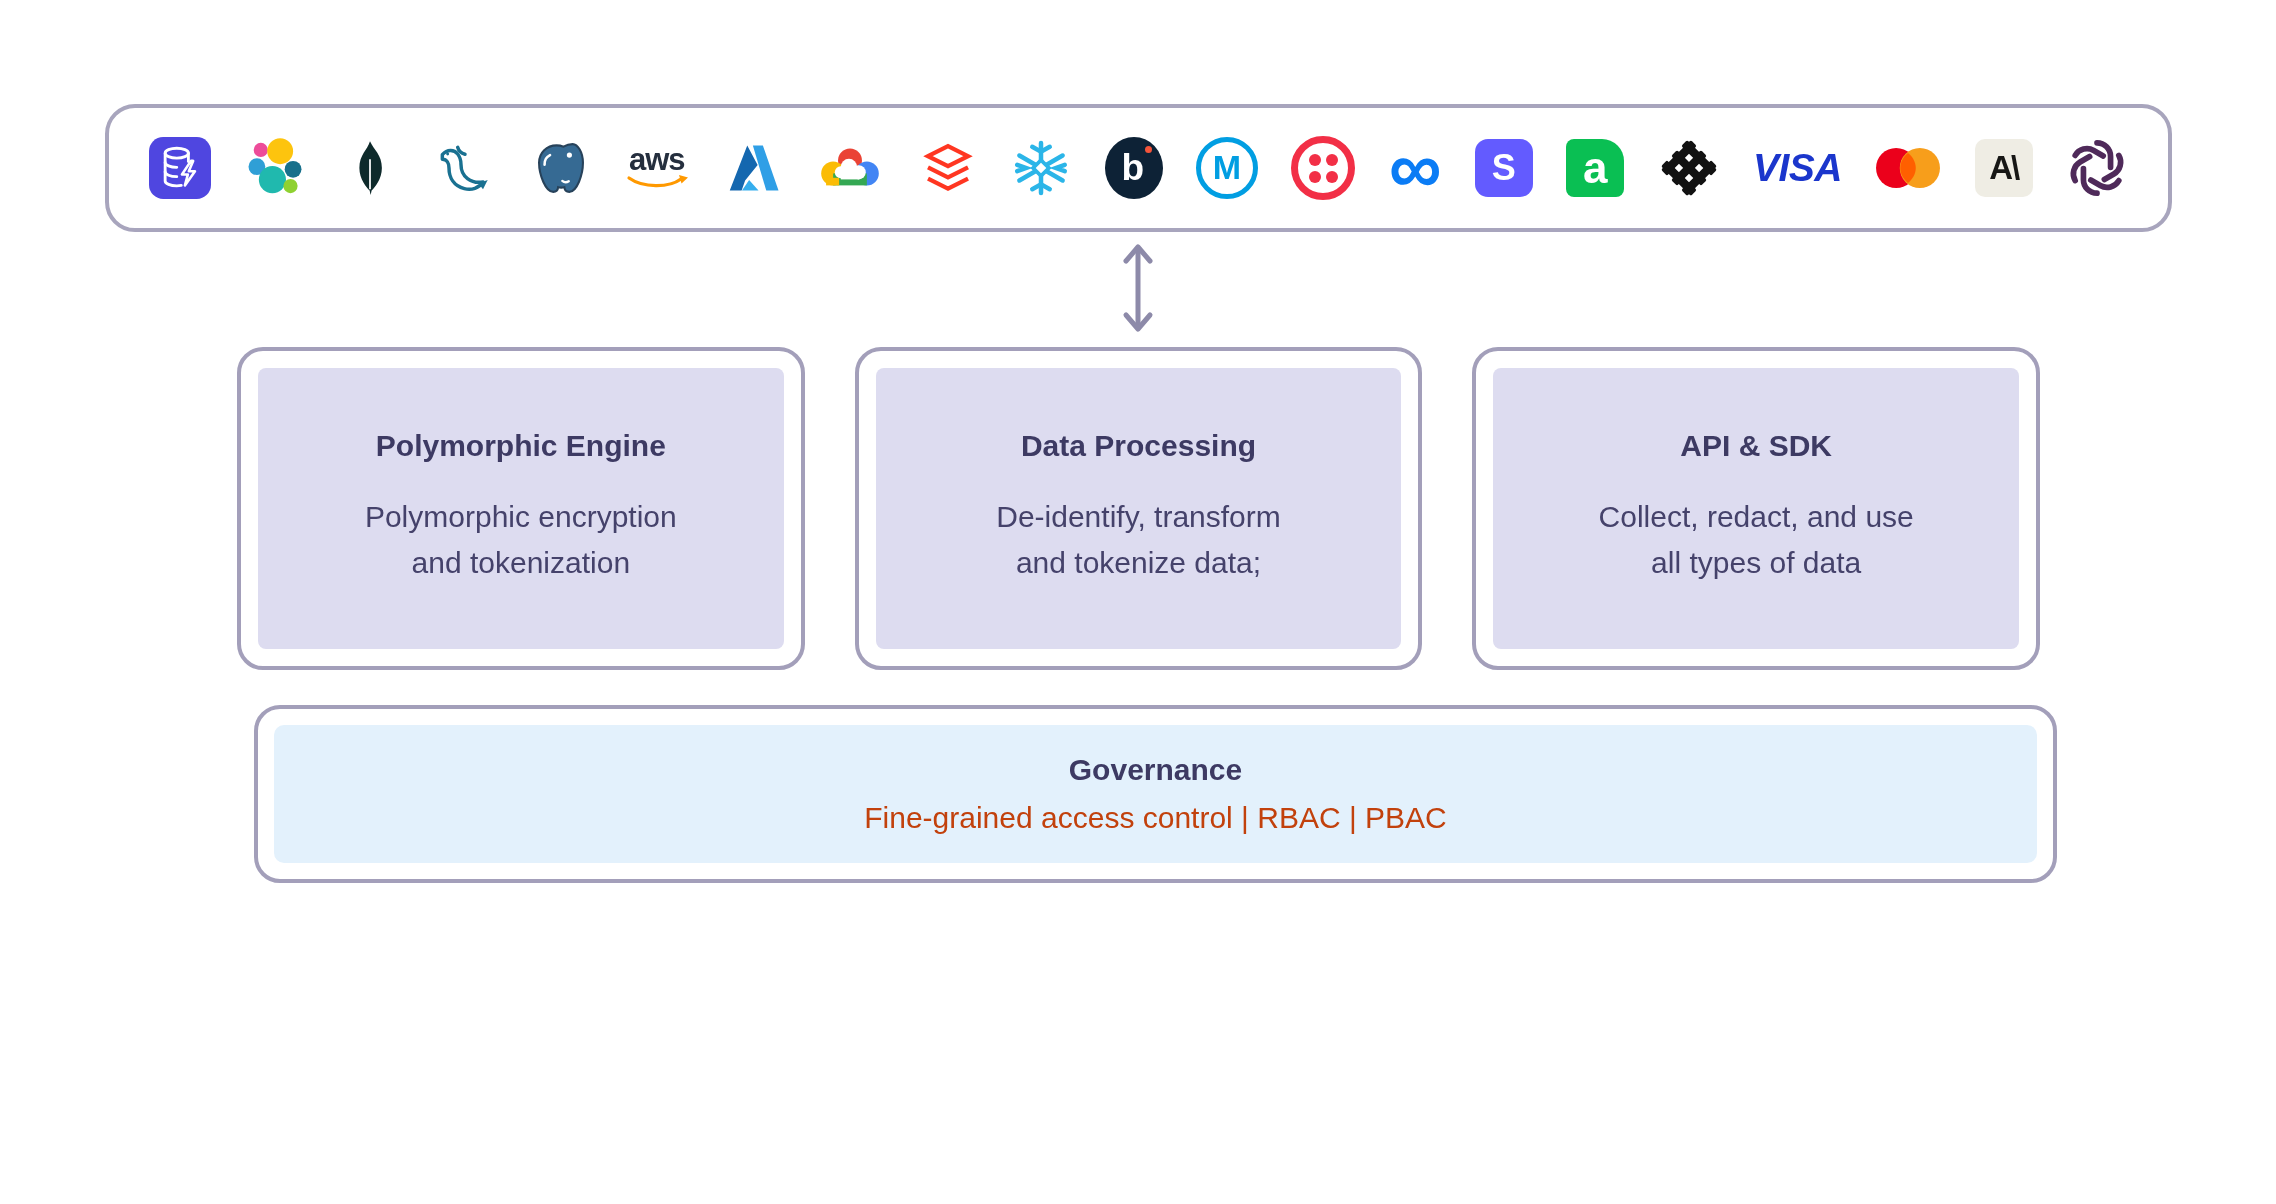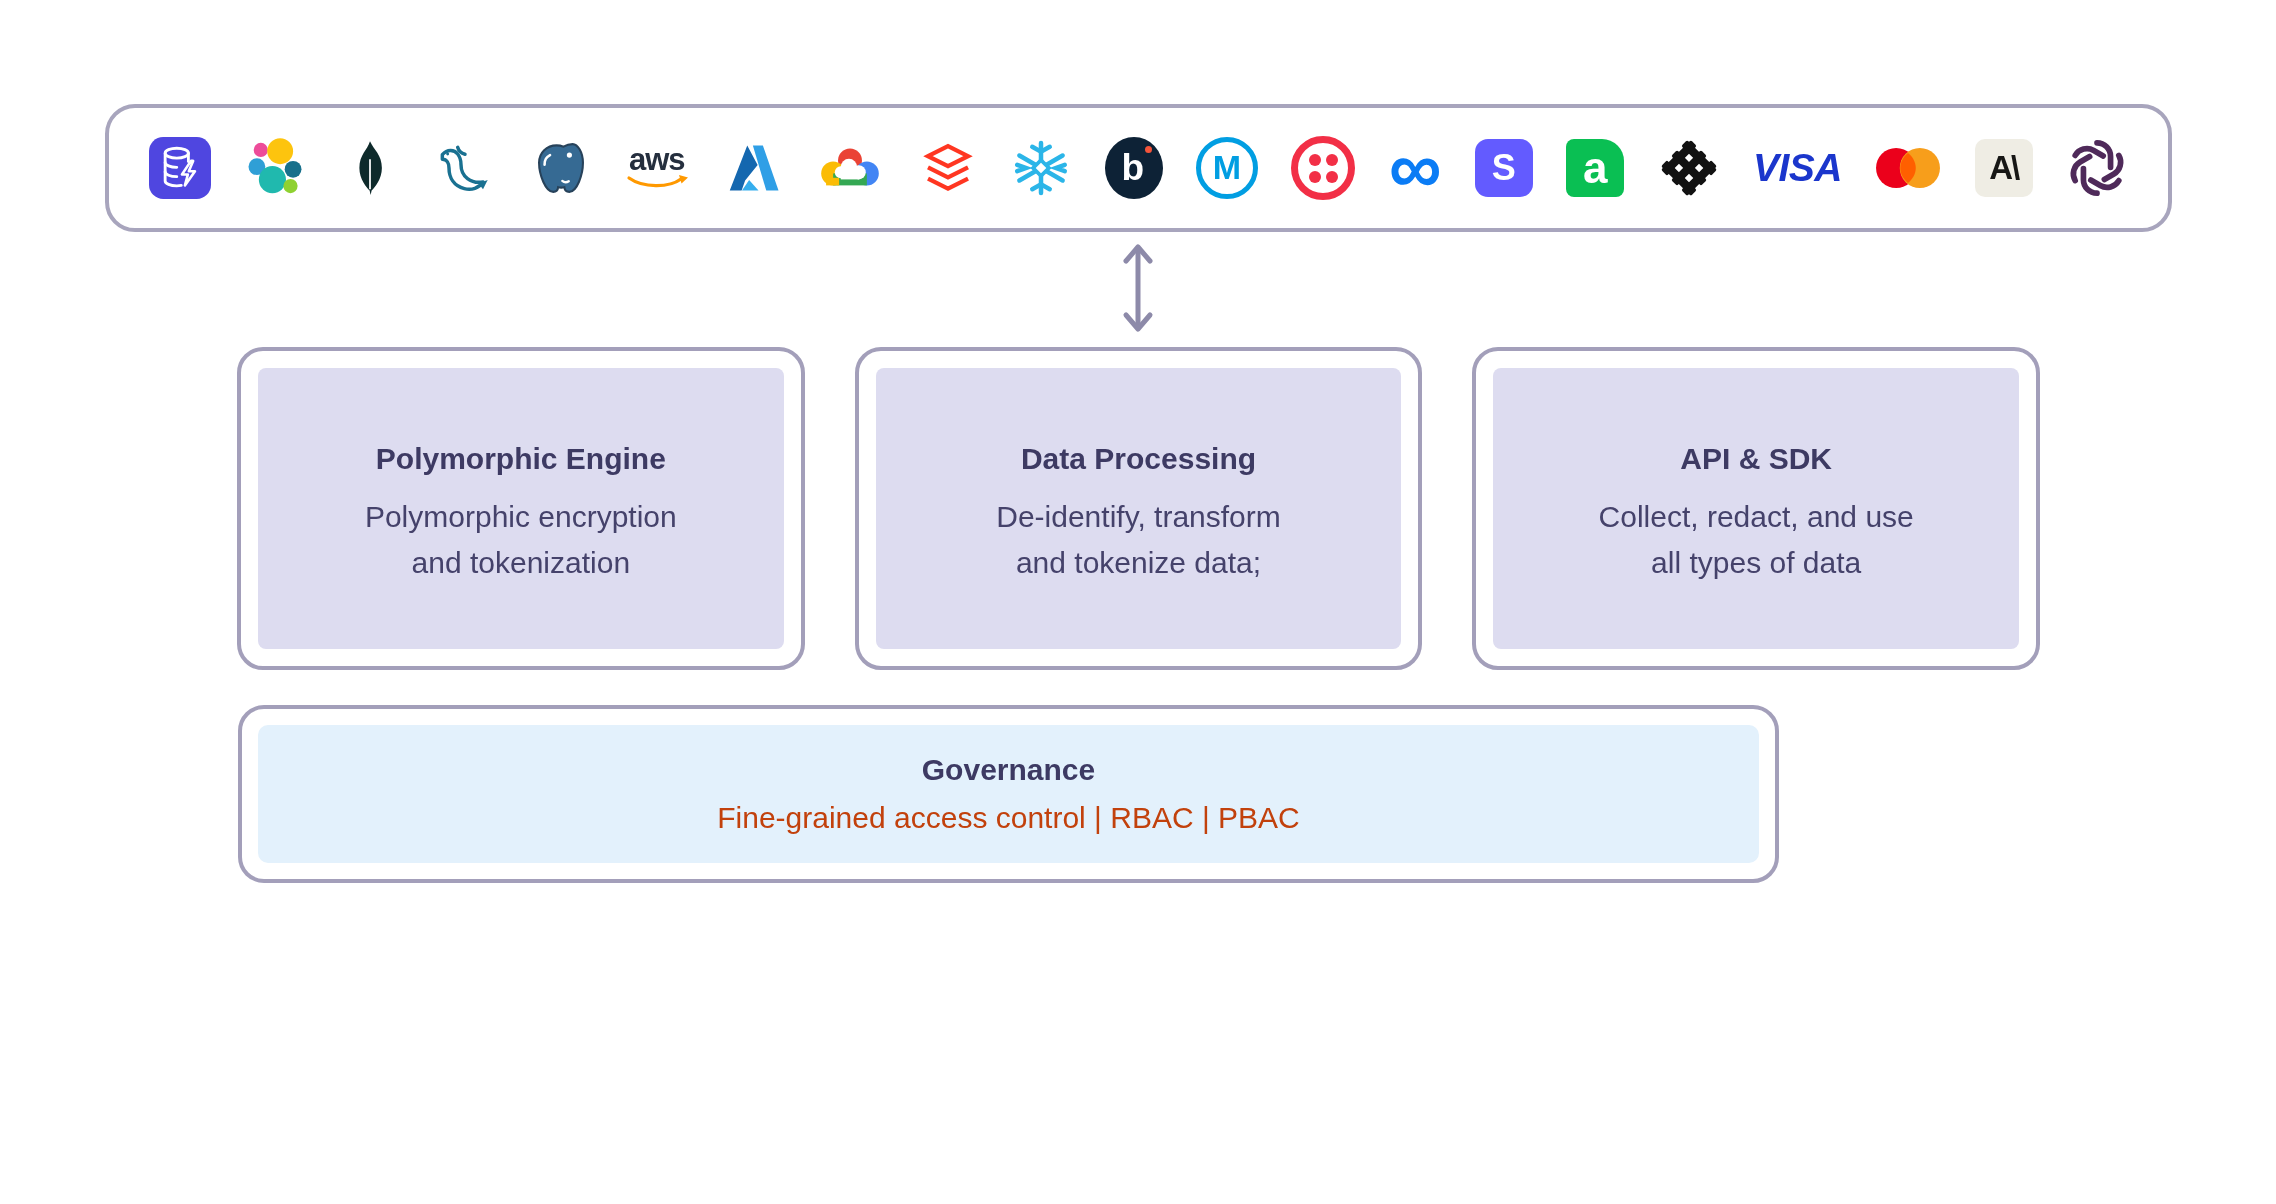--- a/index.html
+++ b/index.html
@@ -37,24 +37,24 @@
 
   
   .arrow{position:absolute;left:1118px;top:240px;}
 
   
   .modules{position:absolute;left:237px;top:347px;width:1803px;height:323px;display:flex;gap:50px;}
   .card{flex:1;box-sizing:border-box;border:4px solid #a39fba;border-radius:26px;background:#fff;padding:17px;}
   .card-inner{width:100%;height:100%;box-sizing:border-box;background:#dddcf0;border-radius:8px;
     display:flex;flex-direction:column;align-items:center;justify-content:center;text-align:center;padding:0 16px;}
   .card-inner h3{margin:8px;font-size:30px;font-weight:bold;color:#3d3a63;line-height:46px;}
-  .card-inner p{margin:4px;font-size:30px;color:#45426b;line-height:46px;max-width:330px;}
-
-  
-  .band{position:absolute;left:238px;width:1541px;height:178px;box-sizing:border-box;
+  .card-inner p{margin:17px;font-size:30px;color:#45426b;line-height:46px;max-width:330px;}
+
+  
+  .band{position:absolute;left:254px;width:1803px;height:178px;box-sizing:border-box;
     border:4px solid #a39fba;border-radius:26px;background:#fff;padding:16px;}
   .band-gov{top:705px;}
   .band-infra{top:920px;}
   .band-inner{width:100%;height:100%;box-sizing:border-box;background:#e3f1fc;border-radius:10px;
     display:flex;flex-direction:column;align-items:center;justify-content:center;text-align:center;}
   .band-inner h3{margin:0;font-size:30px;font-weight:bold;color:#3d3a63;line-height:44px;}
   .band-inner p{margin:4px 0 0 0;font-size:30px;color:#c2410c;line-height:44px;white-space:pre-wrap;}
 </style>
 </head>
 <body>

